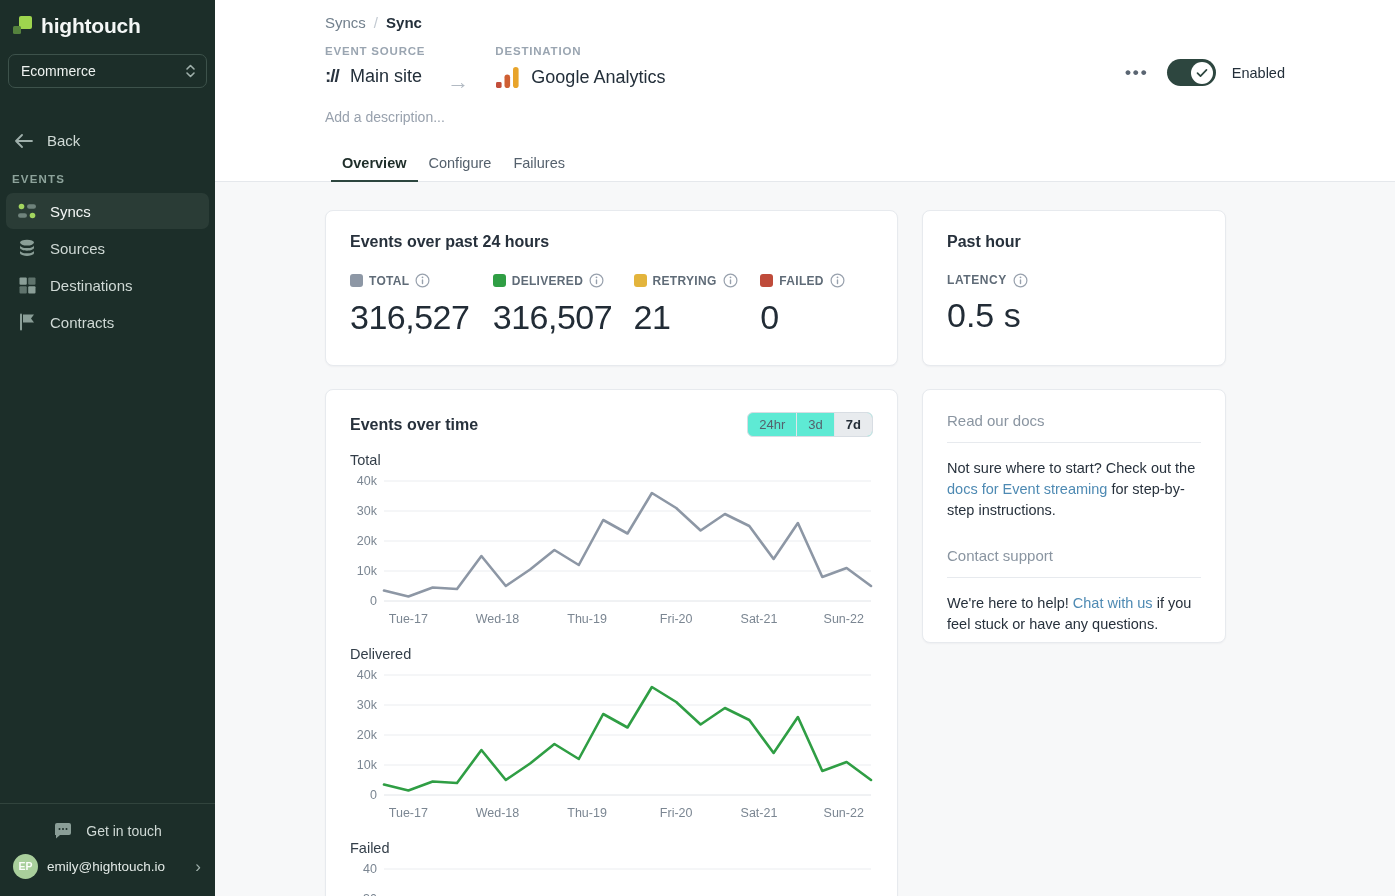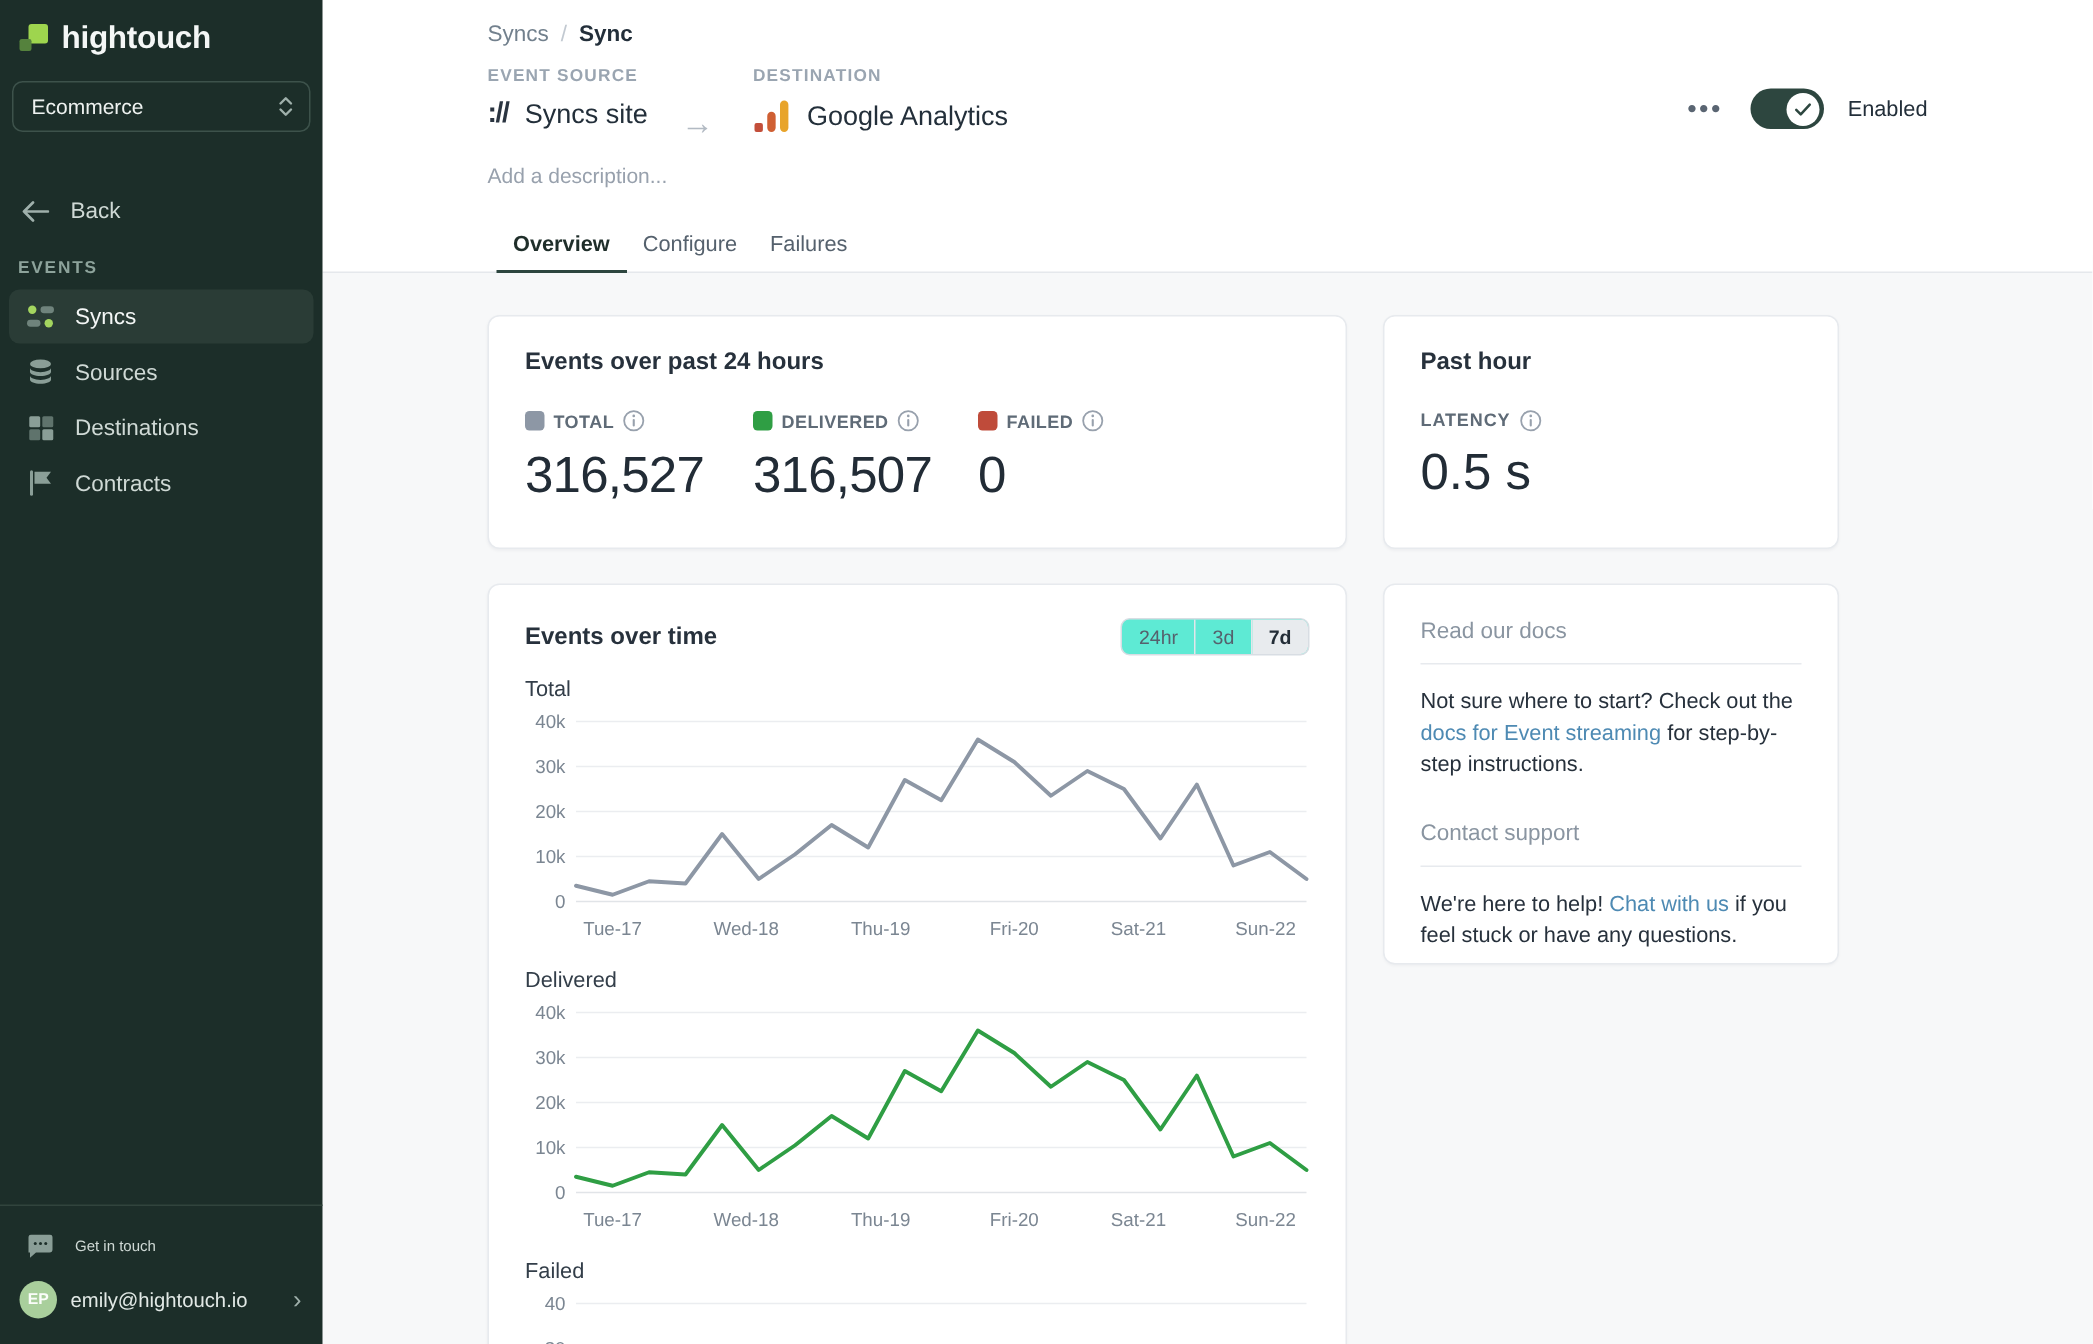--- a/index.html
+++ b/index.html
@@ -22,21 +22,21 @@
   .back-row { display:flex; align-items:center; gap:14px; padding:12px 12px 10px 14px; margin-top:32px; cursor:pointer; }
   .back-row .lbl { font-size:15px; color:#cfd9d5; }
   .section-label { padding:14px 12px 8px 12px; font-size:11.5px; letter-spacing:1.2px; color:#8da39b; font-weight:700; }
   .nav { padding:0 6px; display:flex; flex-direction:column; gap:1px; }
   .nav-item { display:flex; align-items:center; gap:13px; height:36px; padding:0 11px;
     border-radius:7px; cursor:pointer; font-size:15px; color:#cfd9d5; }
   .nav-item.active { background:#2a3c36; color:#f4f7f6; }
   .nav-item .ic { width:20px; height:20px; display:flex; align-items:center; justify-content:center; flex:0 0 auto; }
   .side-footer { margin-top:auto; border-top:1px solid #31443d; padding:10px 6px 12px 6px; }
   .foot-item { display:flex; align-items:center; gap:13px; height:34px; padding:0 11px; border-radius:7px;
-    cursor:pointer; font-size:10px; color:#cfd9d5; }
+    cursor:pointer; font-size:14px; color:#cfd9d5;justify-content:center; }
   .user-row { display:flex; align-items:center; gap:9px; height:36px; padding:0 8px 0 7px; border-radius:7px; cursor:pointer; }
   .avatar { width:25px; height:25px; border-radius:50%; background:#a9cf9c; color:#fbfdfa;
     font-size:10.5px; font-weight:700; display:flex; align-items:center; justify-content:center; flex:0 0 auto; }
   .user-email { font-size:13.5px; color:#e2e9e6; flex:1; }
   .chev-right { color:#9fb0ab; font-size:17px; line-height:1; }
 
   
   .main { flex:1; display:flex; flex-direction:column; background:#fff; min-width:0; }
   .header { padding:14px 110px 0 110px; background:#fff; }
   .breadcrumb { font-size:15px; color:#72808d; display:flex; gap:8px; align-items:center; }
@@ -197,21 +197,21 @@
         <span>Syncs</span>
         <span style="color:#c2c9d1;">/</span>
         <span class="current">Sync</span>
       </div>
 
       <div class="src-dst-row">
         <div class="endpoint">
           <div class="ep-label">EVENT SOURCE</div>
           <div class="ep-main">
             <span class="js-icon">://</span>
-            <span class="ep-name">Syncs site</span>
+            <span class="ep-name">Main site</span>
           </div>
         </div>
         <div class="flow-arrow">→</div>
         <div class="endpoint">
           <div class="ep-label">DESTINATION</div>
           <div class="ep-main">
             <svg width="25" height="25" viewBox="0 0 25 25">
               <rect x="1" y="17" width="5.6" height="6" rx="1.4" fill="#c34e3a"></rect>
               <rect x="9.5" y="9.5" width="5.6" height="13.5" rx="2.8" fill="#cf5f33"></rect>
               <rect x="18" y="2" width="5.6" height="21" rx="2.8" fill="#e8a42b"></rect>
@@ -264,20 +264,32 @@
               <div class="metric-head">
                 <span class="swatch" style="background: rgb(47, 158, 68);"></span>
                 <span class="metric-label">DELIVERED</span>
                 <svg width="15" height="15" viewBox="0 0 15 15">
                   <circle cx="7.5" cy="7.5" r="6.4" fill="none" stroke="#98a1ad" stroke-width="1.2"></circle>
                   <circle cx="7.5" cy="4.3" r="0.9" fill="#98a1ad"></circle>
                   <rect x="6.8" y="6.3" width="1.4" height="5" rx="0.7" fill="#98a1ad"></rect>
                 </svg>
               </div>
               <div class="metric-value">316,507</div>
+            </div>
+            <div class="metric">
+              <div class="metric-head">
+                <span class="swatch" style="background: rgb(227, 180, 60);"></span>
+                <span class="metric-label">RETRYING</span>
+                <svg width="15" height="15" viewBox="0 0 15 15">
+                  <circle cx="7.5" cy="7.5" r="6.4" fill="none" stroke="#98a1ad" stroke-width="1.2"></circle>
+                  <circle cx="7.5" cy="4.3" r="0.9" fill="#98a1ad"></circle>
+                  <rect x="6.8" y="6.3" width="1.4" height="5" rx="0.7" fill="#98a1ad"></rect>
+                </svg>
+              </div>
+              <div class="metric-value">21</div>
             </div>
             <div class="metric">
               <div class="metric-head">
                 <span class="swatch" style="background: rgb(191, 75, 58);"></span>
                 <span class="metric-label">FAILED</span>
                 <svg width="15" height="15" viewBox="0 0 15 15">
                   <circle cx="7.5" cy="7.5" r="6.4" fill="none" stroke="#98a1ad" stroke-width="1.2"></circle>
                   <circle cx="7.5" cy="4.3" r="0.9" fill="#98a1ad"></circle>
                   <rect x="6.8" y="6.3" width="1.4" height="5" rx="0.7" fill="#98a1ad"></rect>
                 </svg>

